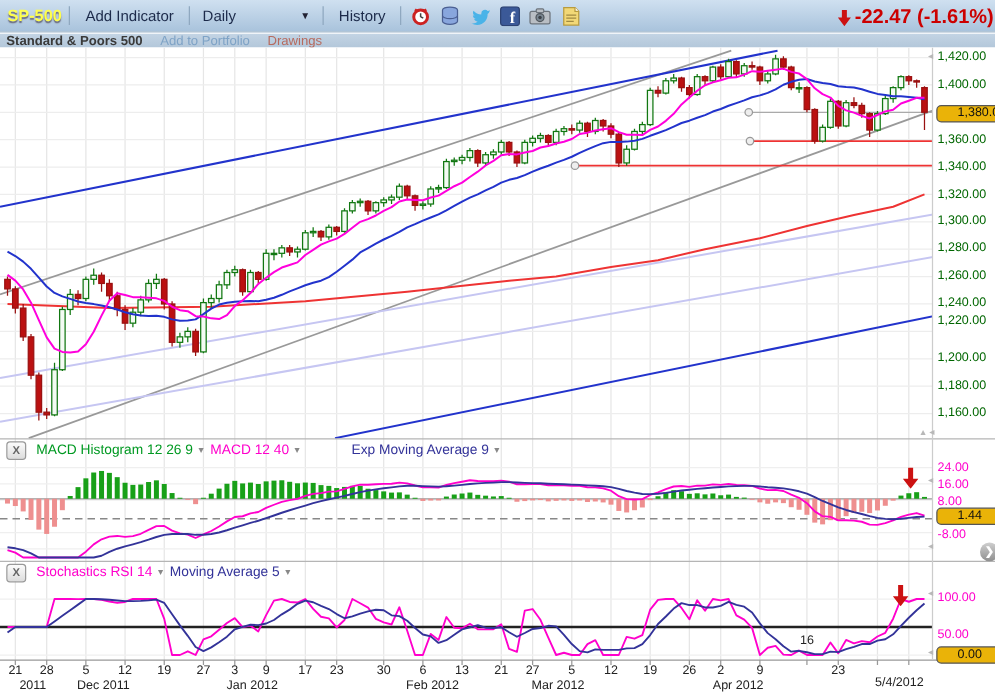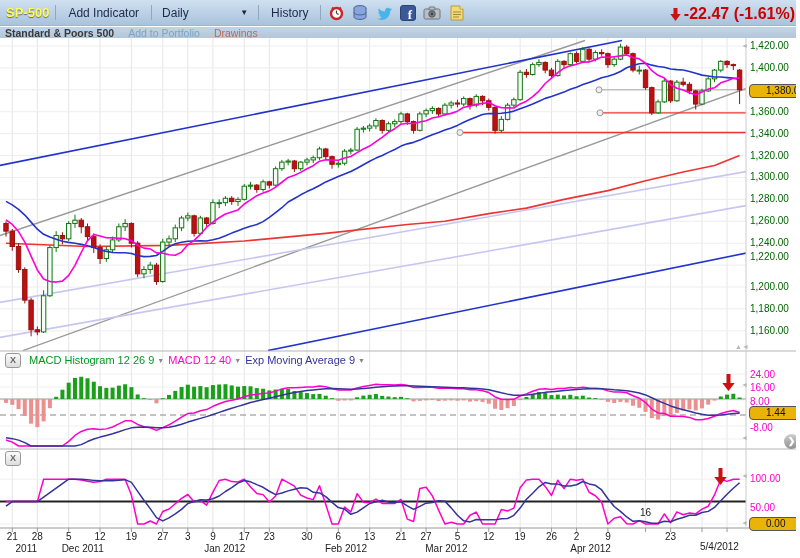--- a/index.html
+++ b/index.html
@@ -594,27 +594,37 @@
       <span id="macd-legend" style="display:flex;gap:4px;align-items:center;">
           <span class="li">
             <span style="color: rgb(0, 153, 34);">MACD Histogram 12 26 9</span>
             <span class="caret">▼</span>
           </span>
           <span class="li">
             <span style="color: rgb(255, 0, 204);">MACD 12 40</span>
             <span class="caret">▼</span>
           </span>
           <span class="li">
-            <span style="color: rgb(51, 51, 153);">Exp Moving Average 9</span>
+            <span style="color: rgb(51, 51, 153); margin-left: 36px;">Exp Moving Average 9</span>
             <span class="caret">▼</span>
           </span>
         </span>
     </div>
     <div class="legend" style="top:413px;">
       <div class="xbtn">X</div>
+      <span id="stoch-legend" style="display:flex;gap:4px;align-items:center;">
+          <span class="li">
+            <span style="color: rgb(255, 0, 204);">Stochastics RSI 14</span>
+            <span class="caret">▼</span>
+          </span>
+          <span class="li">
+            <span style="color: rgb(51, 51, 153);">Moving Average 5</span>
+            <span class="caret">▼</span>
+          </span>
+        </span>
     </div>
 
     <div class="ybox" style="top:46px;">1,380.02</div>
     <div class="ybox" style="top:368px;">1.44</div>
     <div class="ybox" style="top:479px;">0.00</div>
 
     <div id="ylabels">
         <div class="ytick" style="top: 2px; color: rgb(0, 102, 0);">1,420.00</div>
         <div class="ytick" style="top: 23.91px; color: rgb(0, 102, 0);">1,400.00</div>
         <div class="ytick" style="top: 67.73px; color: rgb(0, 102, 0);">1,360.00</div>
@@ -655,21 +665,21 @@
         <div class="xday" style="left: 457.44px; top: 493px;">5</div>
         <div class="xday" style="left: 488.79px; top: 493px;">12</div>
         <div class="xday" style="left: 520.14px; top: 493px;">19</div>
         <div class="xday" style="left: 551.49px; top: 493px;">26</div>
         <div class="xday" style="left: 576.57px; top: 493px;">2</div>
         <div class="xday" style="left: 607.92px; top: 493px;">9</div>
         <div class="xday" style="left: 645.54px; top: 469px;">16</div>
         <div class="xday" style="left: 670.62px; top: 493px;">23</div>
         <div class="xmon" style="left: 26.27px; top: 505px;">2011</div>
         <div class="xmon" style="left: 82.7px; top: 505px;">Dec 2011</div>
-        <div class="xmon" style="left: 201.83px; top: 505px; margin-left: 23px;">Jan 2012</div>
+        <div class="xmon" style="left: 201.83px; top: 505px;">Jan 2012</div>
         <div class="xmon" style="left: 346.04px; top: 505px;">Feb 2012</div>
         <div class="xmon" style="left: 446.36px; top: 505px;">Mar 2012</div>
         <div class="xmon" style="left: 590.57px; top: 505px;">Apr 2012</div>
       </div>
     <div class="lastdate" style="left:700px;top:503px;">5/4/2012</div>
 
     <div class="sellarrow" style="left:722px;top:336px;">
       <svg width="13" height="17">
           <path d="M4.5 0h4v9h4.2L6.5 17 .3 9h4.2z" fill="#cc1111"></path>
         </svg>

